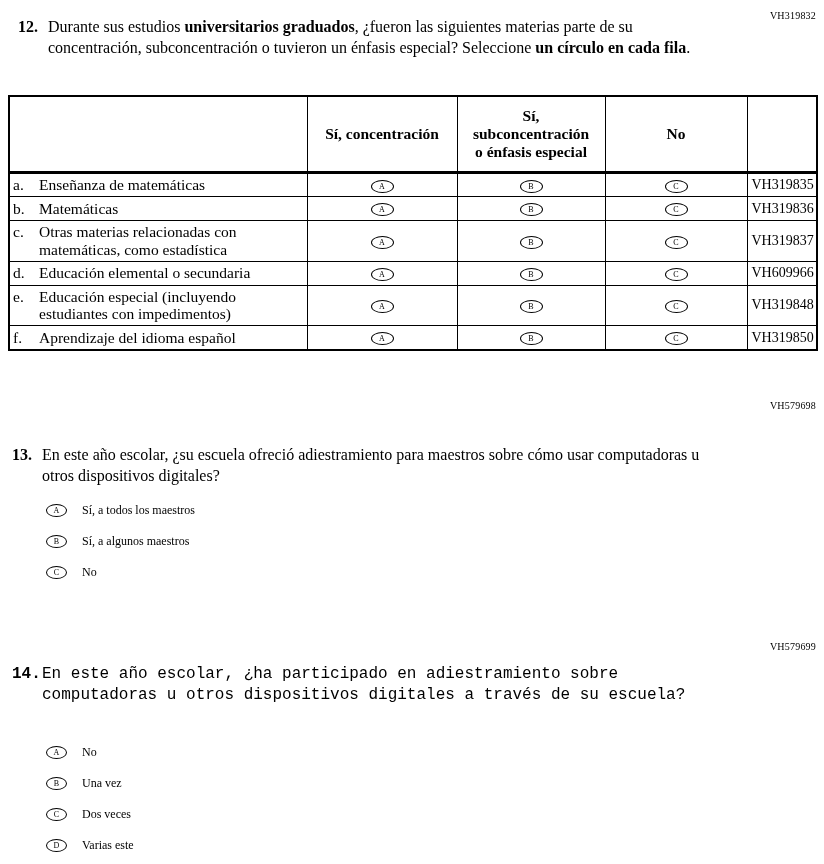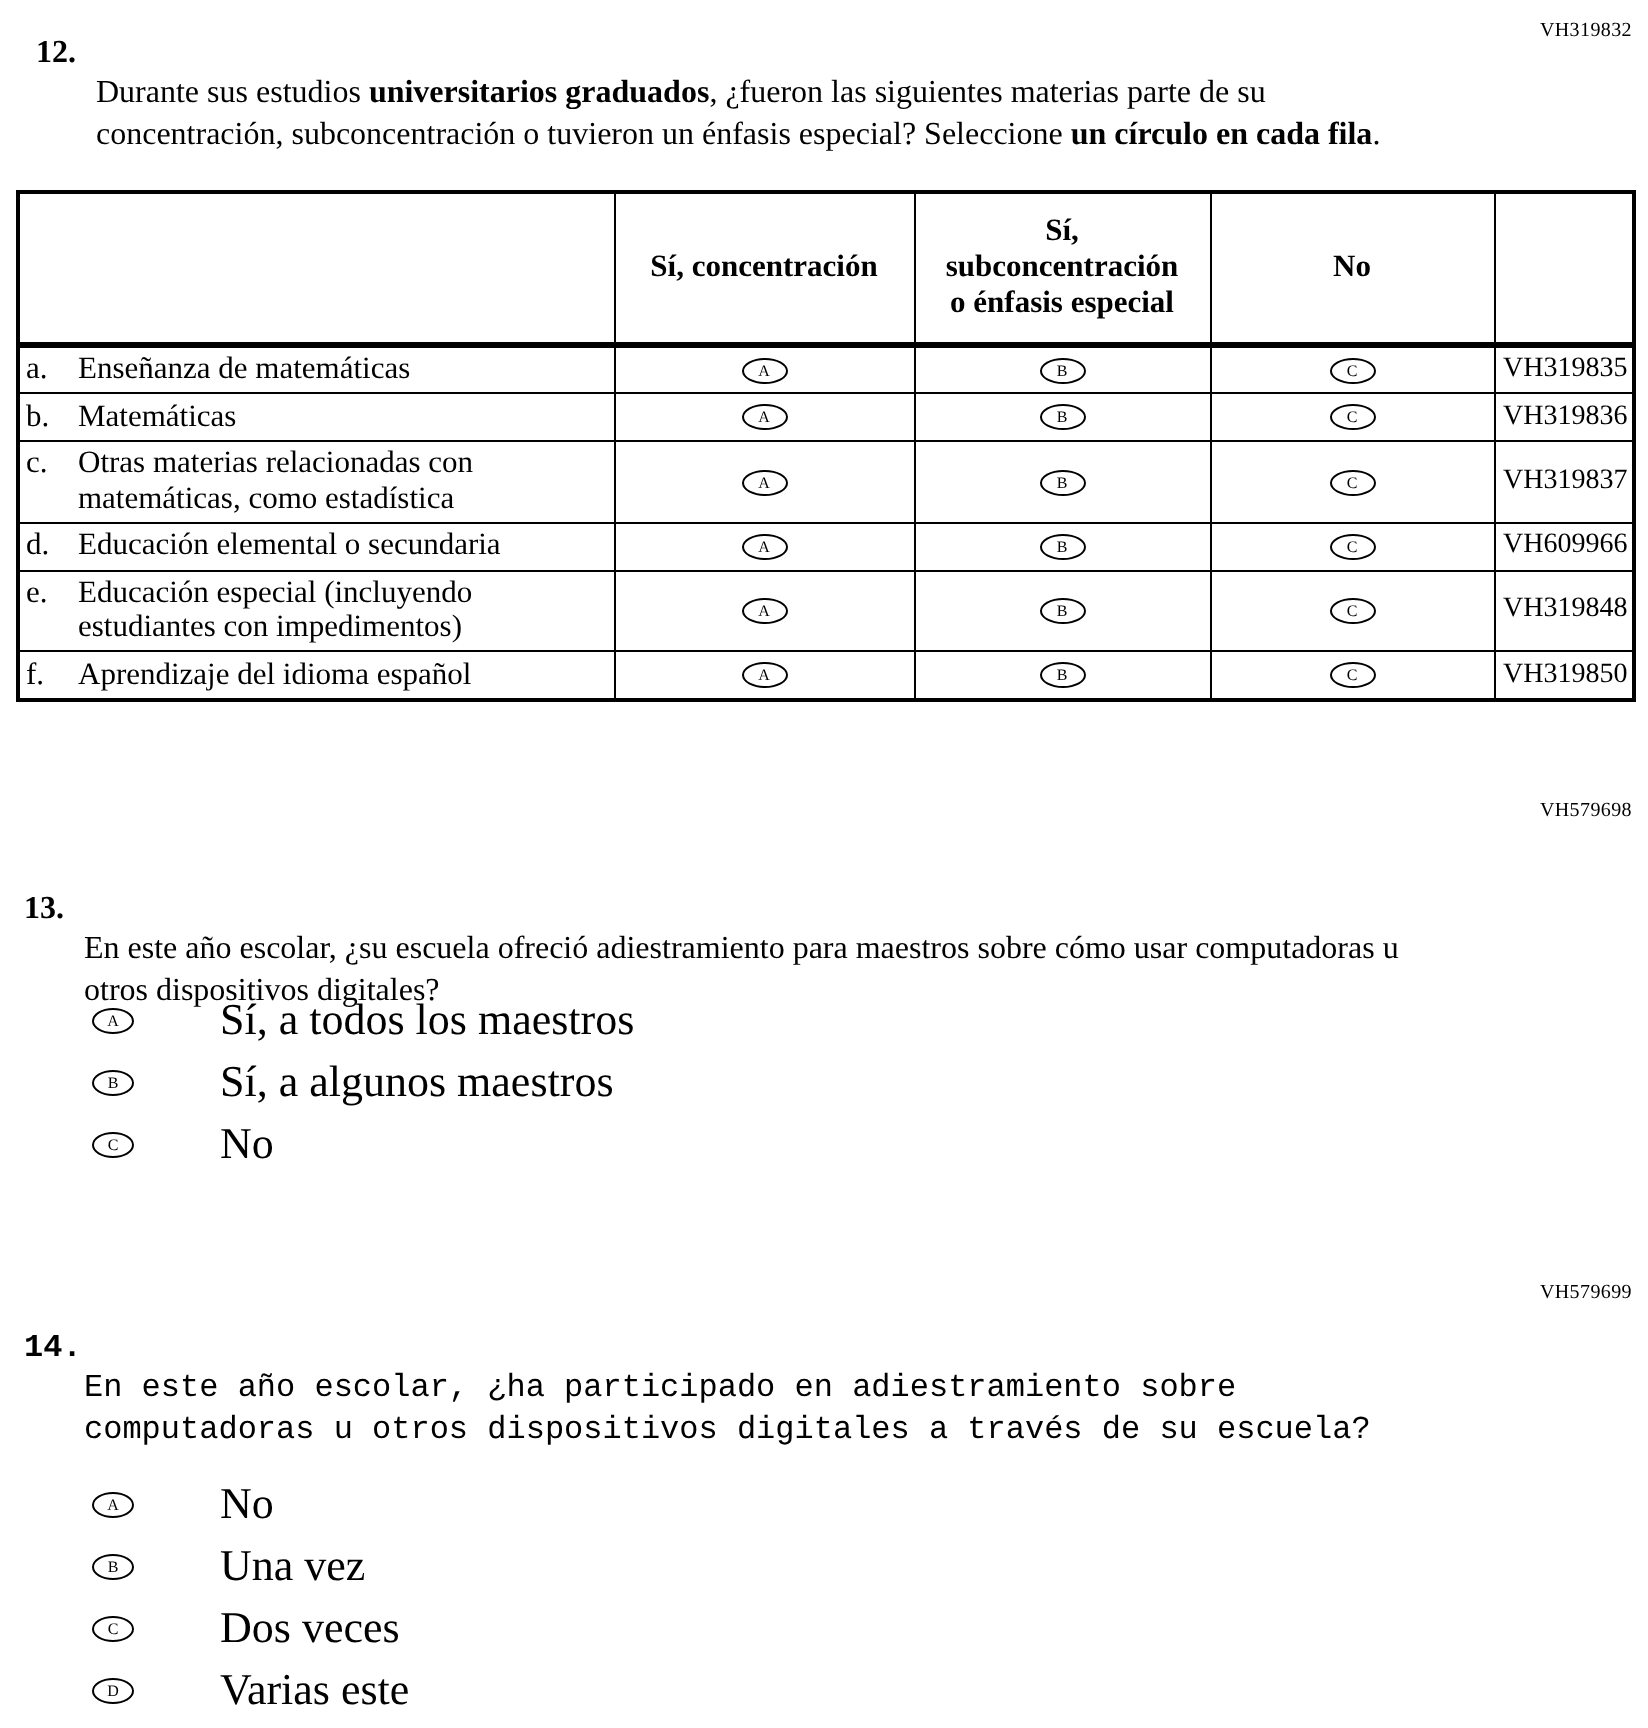--- a/index.html
+++ b/index.html
@@ -9,21 +9,21 @@
   }
   .page { position: relative; width: 824px; height: 864px; }
 
   .vh-code {
     position: absolute; right: 8px; font-size: 10px; letter-spacing: 0.2px;
     font-family: "Liberation Serif", serif;
   }
 
   .qblock { position: absolute; display: flex; }
   .qnum { font-weight: bold; font-size: 16px; flex: 0 0 30px; line-height: 1.32; }
-  .qtext { font-size: 16px; line-height: 1.32; margin-top: 20px; }
+  .qtext { font-size: 16px; line-height: 1.32; }
   .qtext b { font-weight: bold; }
 
   
   .qtable {
     position: absolute; left: 8px; top: 95px; width: 808px;
     border-collapse: collapse; table-layout: fixed;
     border: 2.5px solid #000;
   }
   .qtable th, .qtable td { border: 1.5px solid #000; }
   .qtable thead th {
@@ -45,21 +45,21 @@
     display: inline-block; width: 23px; height: 13px;
     border: 1.2px solid #000; border-radius: 50%;
     font-size: 8px; line-height: 11px; text-align: center;
     vertical-align: middle; box-sizing: border-box; cursor: pointer;
   }
 
   
   .opts { position: absolute; left: 46px; }
   .opt-row { display: flex; align-items: center; height: 20px; margin-bottom: 11px; }
   .opt-bubble { flex: 0 0 auto; width: 21px; height: 13px; line-height: 11px; margin-right: 15px; }
-  .opt-label { font-size: 22px; margin-left: 28px; }
+  .opt-label { font-size: 12px; }
 </style>
 </head>
 <body>
 
 <div class="page">
 
   <span class="vh-code" style="top:10px;">VH319832</span>
 
   <div class="qblock" style="top:16px; left:18px;">
     <span class="qnum">12.</span>

